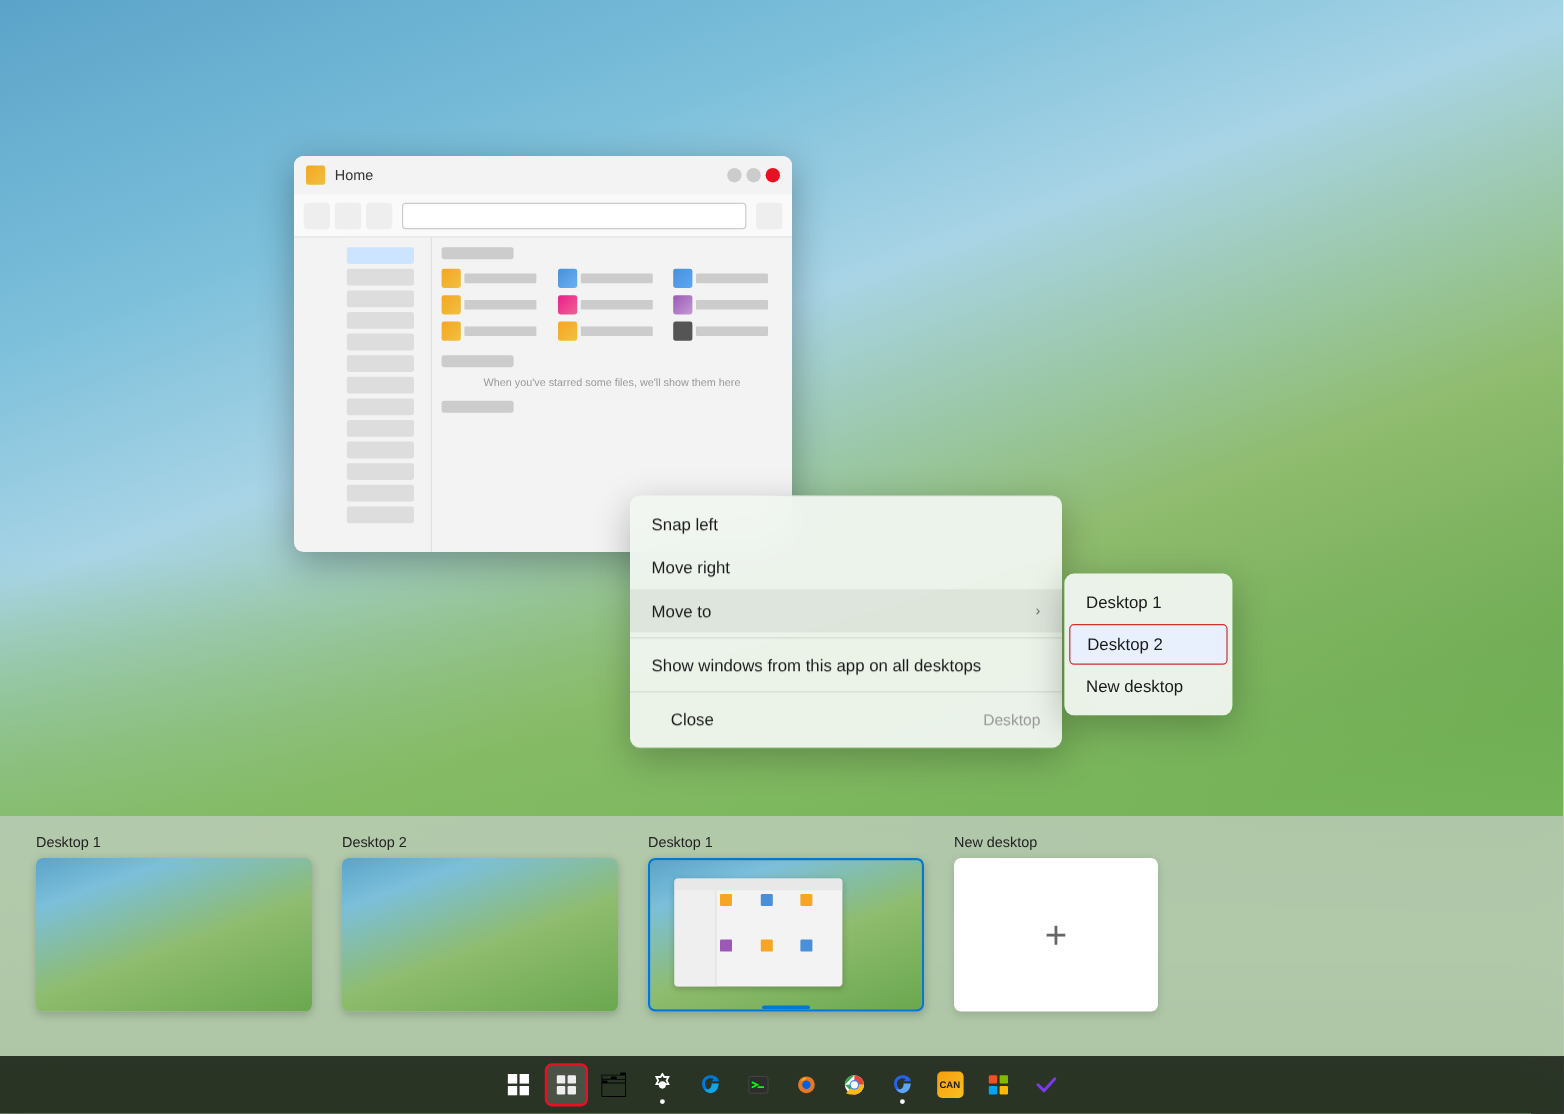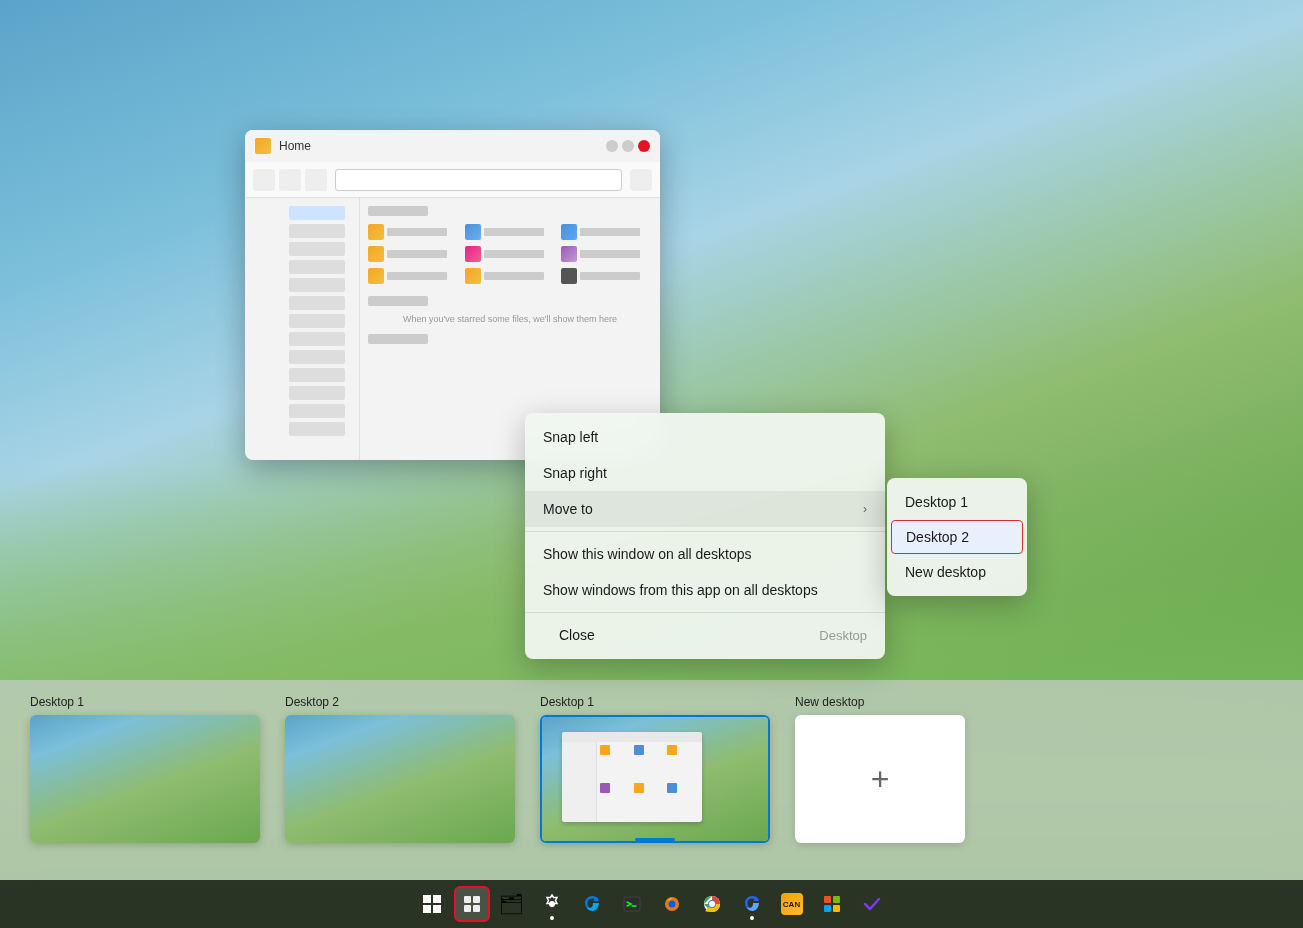--- a/index.html
+++ b/index.html
@@ -497,30 +497,27 @@
       </div>
     </div>
   </div>
 </div>
 
 <div class="context-menu">
   <div class="context-menu-item">
     <span>Snap left</span>
   </div>
   <div class="context-menu-item">
-    <span>Snap right</span>
+    <span>Move right</span>
   </div>
   <div class="context-menu-item" style="background: rgba(0,0,0,0.06);">
     <span>Move to</span>
     <span class="chevron">›</span>
   </div>
   <div class="context-menu-separator"></div>
-  <div class="context-menu-item">
-    <span>Show this window on all desktops</span>
-  </div>
   <div class="context-menu-item">
     <span>Show windows from this app on all desktops</span>
   </div>
   <div class="context-menu-separator"></div>
   <div class="context-menu-item-close">
     <span>Close</span>
     <span class="delete-label">Desktop</span>
   </div>
 </div>
 

